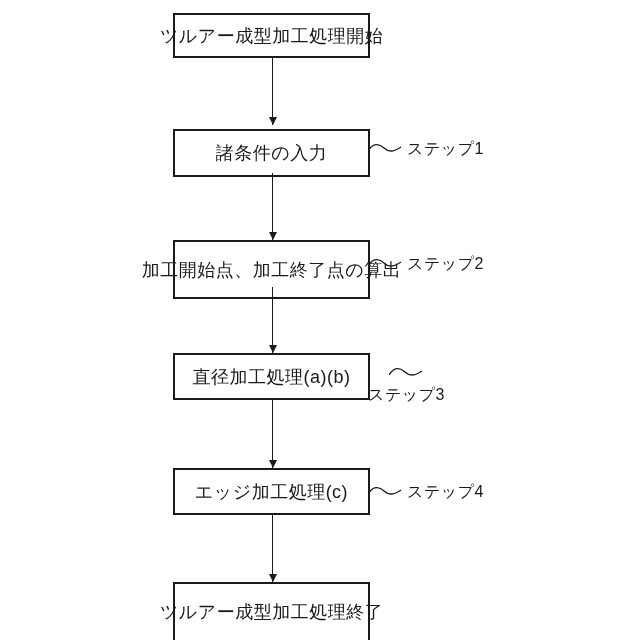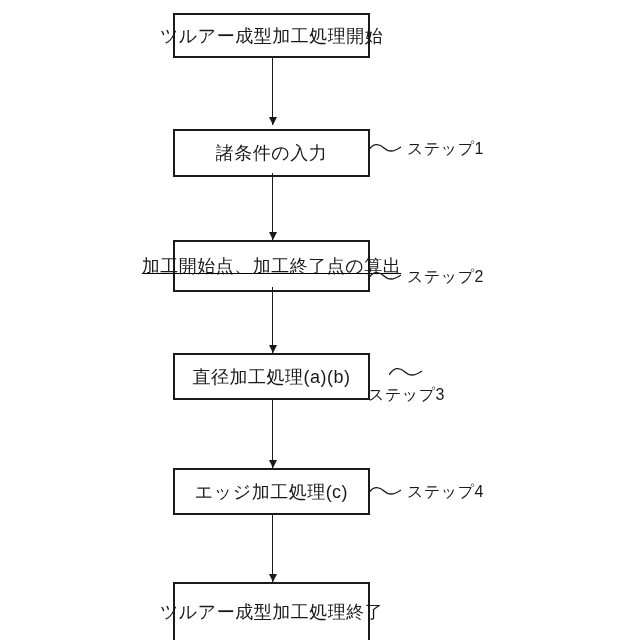--- a/index.html
+++ b/index.html
@@ -84,24 +84,24 @@
   </div>
   <div class="step" style="top:138px;">
     <svg class="tilde" width="34" height="14" viewBox="0 0 34 14">
       <path d="M0,9 C5,1 11,1 16,6 C20,10 26,10 33,5" fill="none" stroke="#1a1a1a" stroke-width="1.3"></path>
     </svg>
     <span class="step-text">ステップ1</span>
   </div>
 
   <div class="arrow" style="top:173px;height:67px;"></div>
 
-  <div class="node" style="top:240px;height:52px;text-decoration:underline;">
+  <div class="node" style="top:240px;height:59px;">
     <span class="node-label">加工開始点、加工終了点の算出</span>
   </div>
-  <div class="step" style="top:266px;">
+  <div class="step" style="top:253px;">
     <svg class="tilde" width="34" height="14" viewBox="0 0 34 14">
       <path d="M0,9 C5,1 11,1 16,6 C20,10 26,10 33,5" fill="none" stroke="#1a1a1a" stroke-width="1.3"></path>
     </svg>
     <span class="step-text">ステップ2</span>
   </div>
 
   <div class="arrow" style="top:287px;height:66px;"></div>
 
   <div class="node" style="top:353px;height:47px;text-align:right;">
     <span class="node-label">直径加工処理(a)(b)</span>

